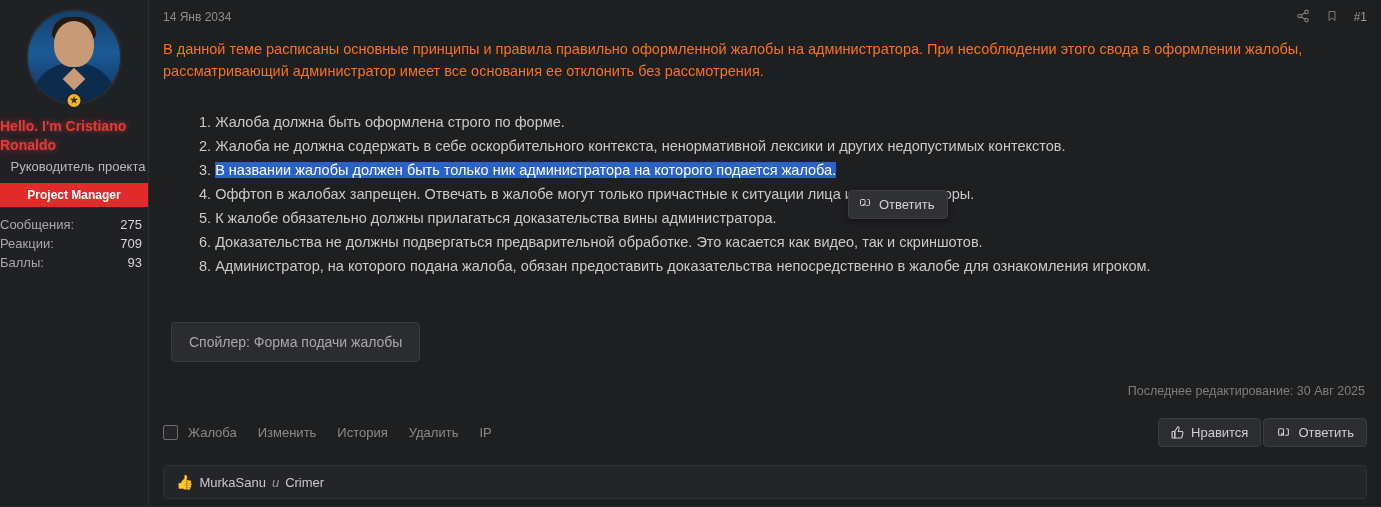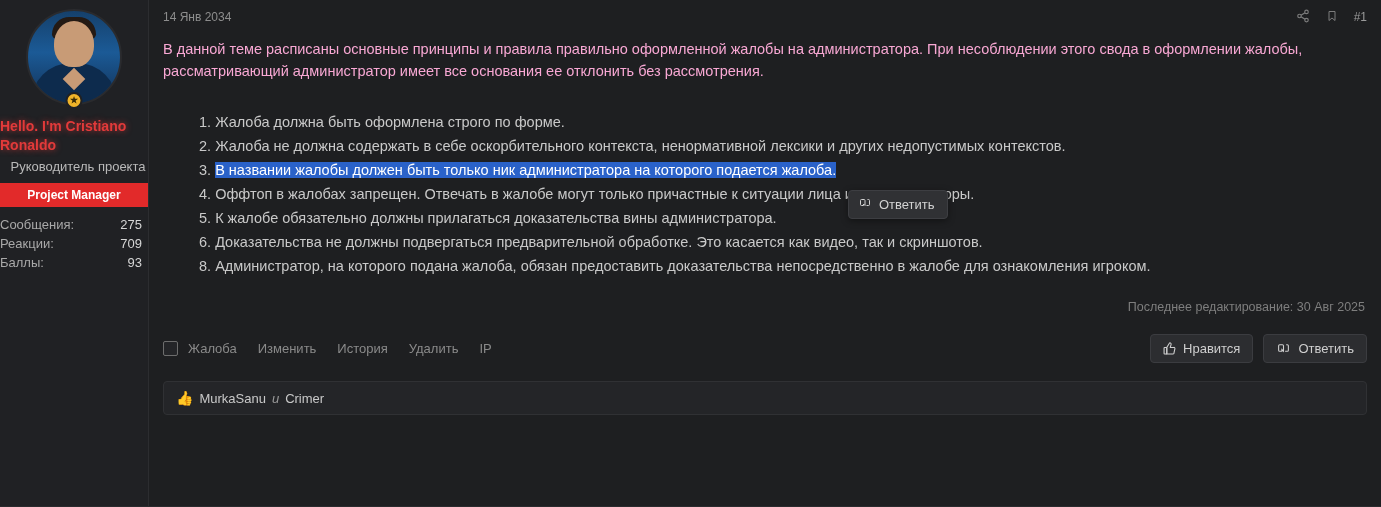--- a/index.html
+++ b/index.html
@@ -165,21 +165,21 @@
     gap: 16px;
     color: #8d8d8d;
   }
   .head-right .ic { cursor: pointer; opacity: .85; }
   .post-num { color: #9a9a9a; font-size: 12px; }
 
   .intro {
     margin-top: 12px;
     line-height: 22px;
     font-size: 14.5px;
-    color: #f9a8d4;
+    color: #f97316;
     max-width: 1210px;
   }
 
   .rules {
     margin: 28px 0 0 36px;
     line-height: 24px;
     font-size: 14.5px;
     color: #c9c9c9;
   }
   .rule { white-space: nowrap; }
@@ -220,21 +220,21 @@
     border: 1px solid #6d6d6d;
     border-radius: 2px;
     margin-right: 10px;
     background: #242528;
   }
   .footer-links { display: flex; gap: 21px; align-items: center; }
   .footer-links span { cursor: pointer; }
   .footer-actions {
     margin-left: auto;
     display: flex;
-    gap: 10px;
+    gap: 2px;
   }
   .btn {
     background: #2c2d30;
     border: 1px solid #3b3c40;
     border-radius: 4px;
     color: #cfcfcf;
     font-size: 13px;
     padding: 6px 12px;
     display: flex;
     align-items: center;
@@ -370,20 +370,21 @@
       <div class="rule">
         <span>6.</span>
         <span>Доказательства не должны подвергаться предварительной обработке. Это касается как видео, так и скриншотов.</span>
       </div>
       <div class="rule">
         <span>8.</span>
         <span>Администратор, на которого подана жалоба, обязан предоставить доказательства непосредственно в жалобе для ознакомления игроком.</span>
       </div>
     </div>
 
+    <div class="spoiler">Спойлер: Форма подачи жалобы</div>
 
     <div class="last-edit">Последнее редактирование: 30 Авг 2025</div>
 
     <div class="post-footer">
       <div class="footer-check"></div>
       <div class="footer-links">
         <span>Жалоба</span>
         <span>Изменить</span>
         <span>История</span>
         <span>Удалить</span>

